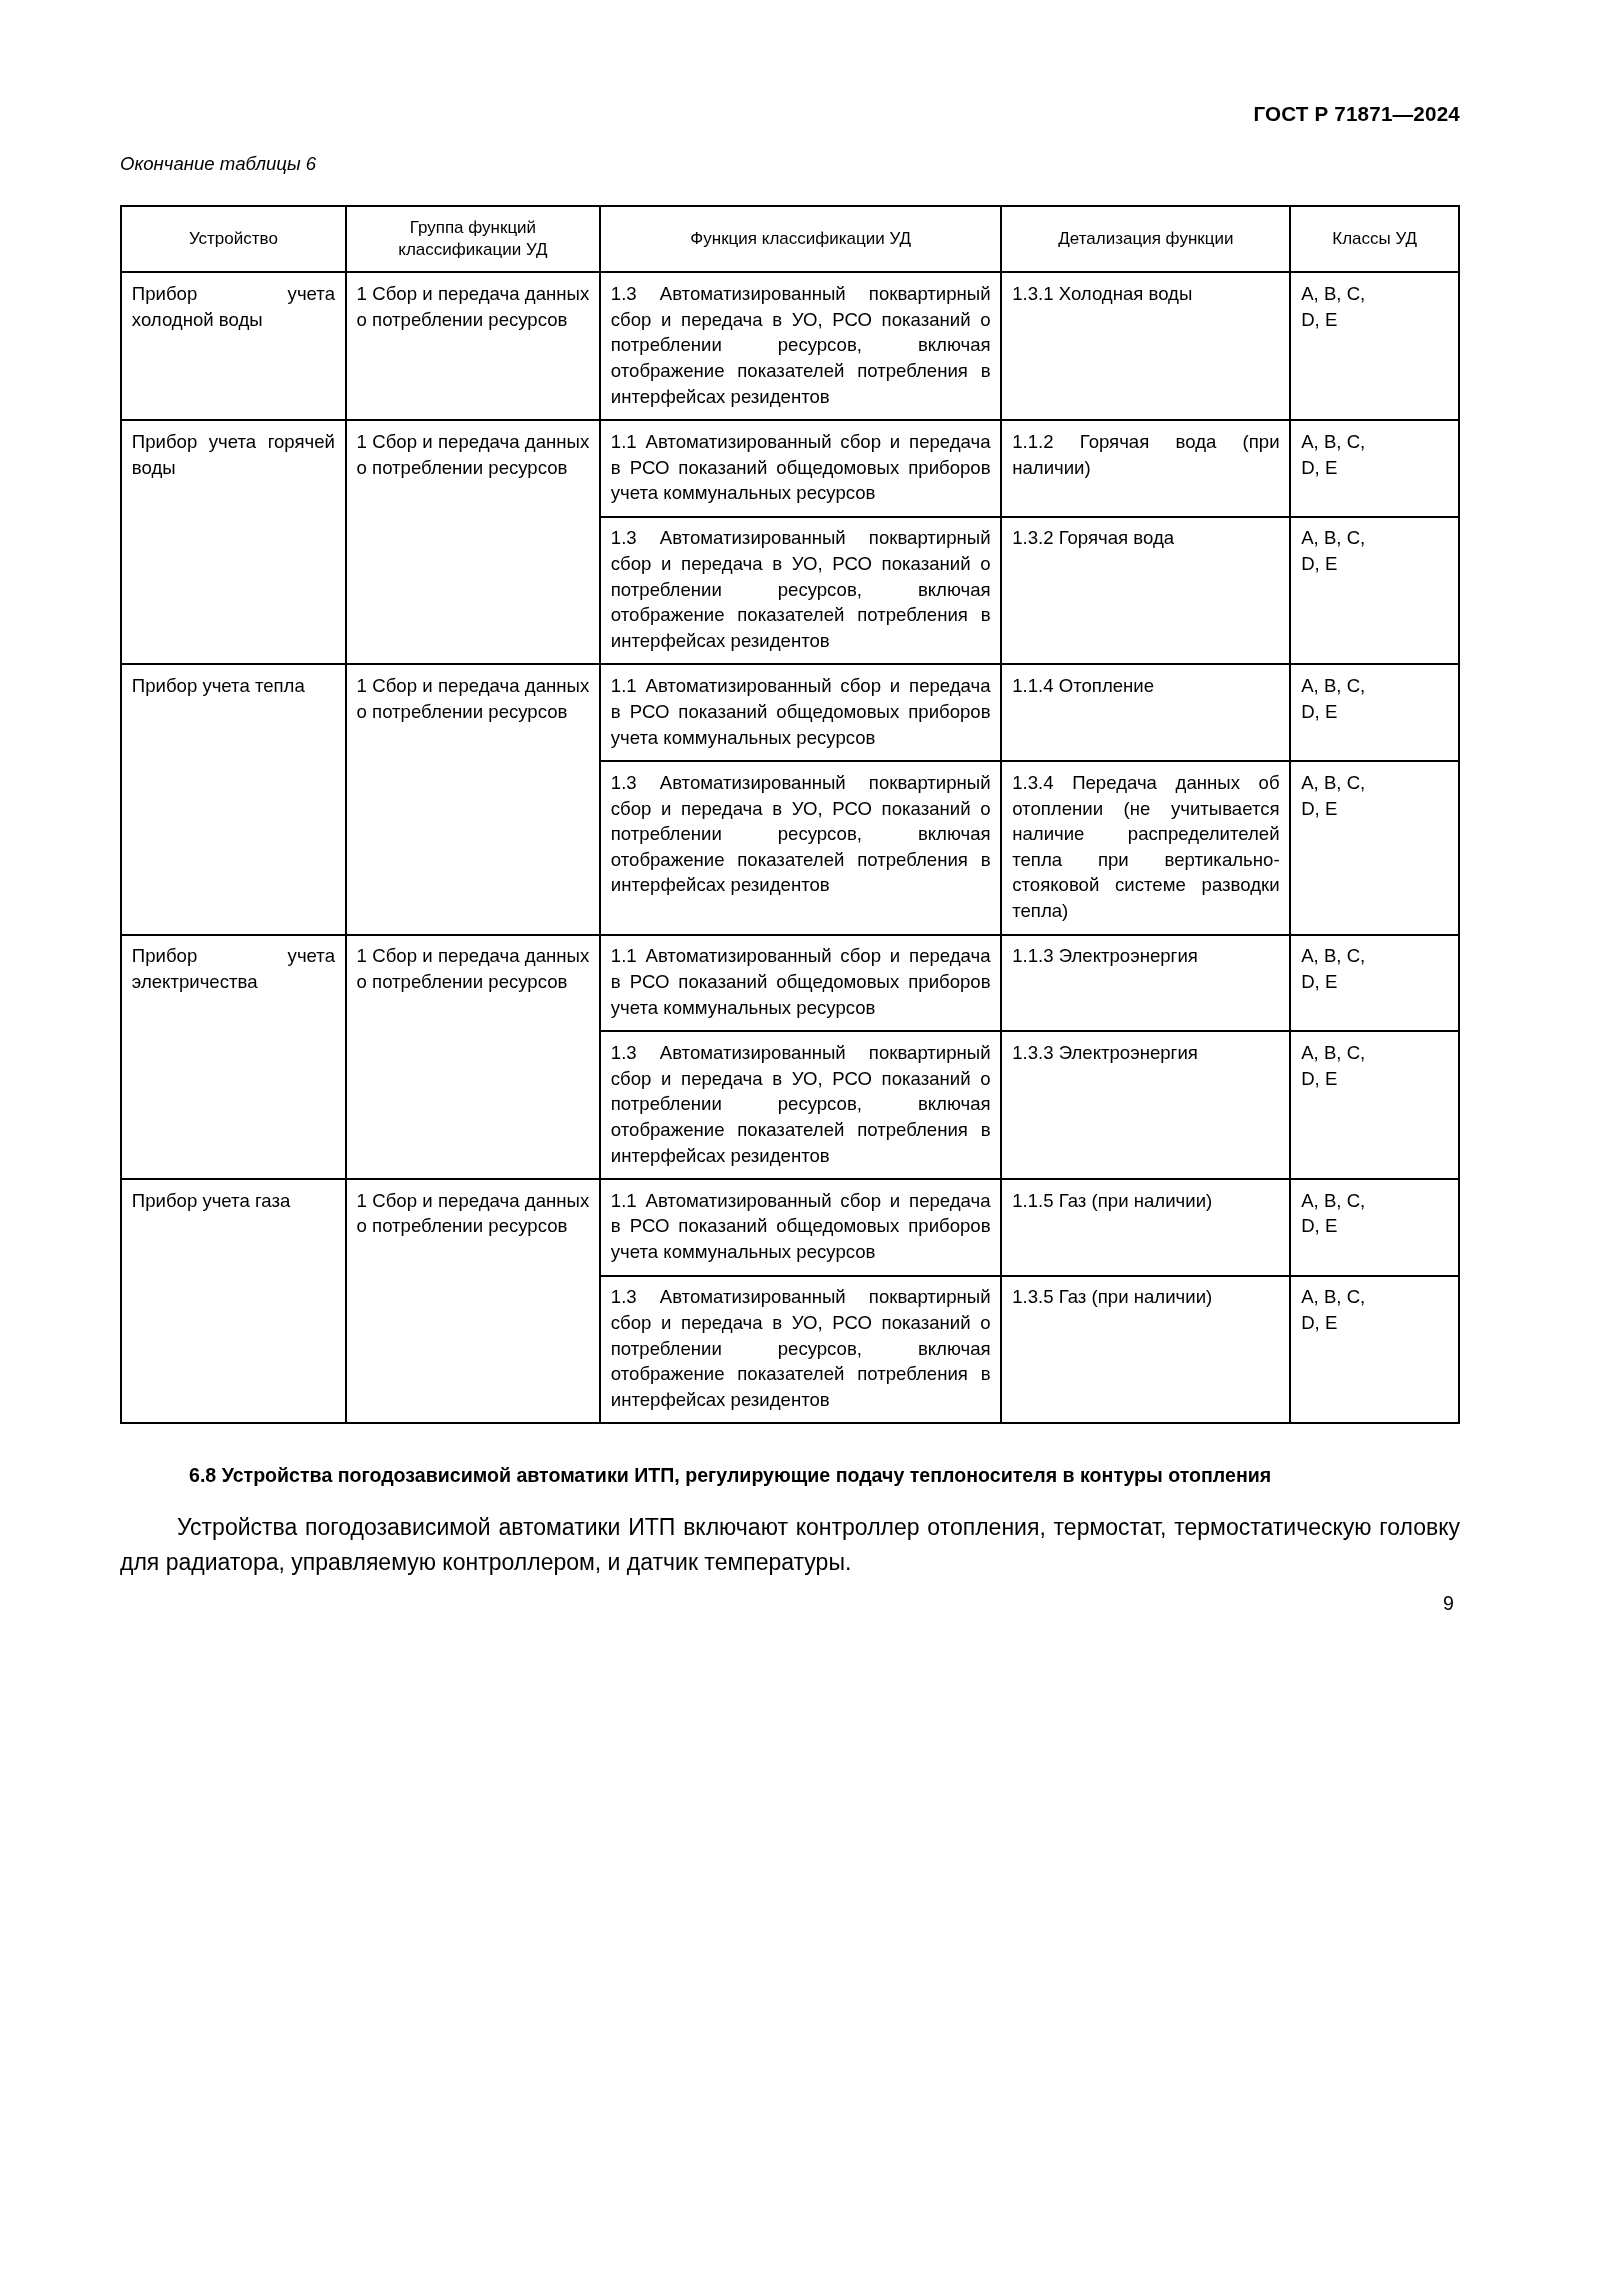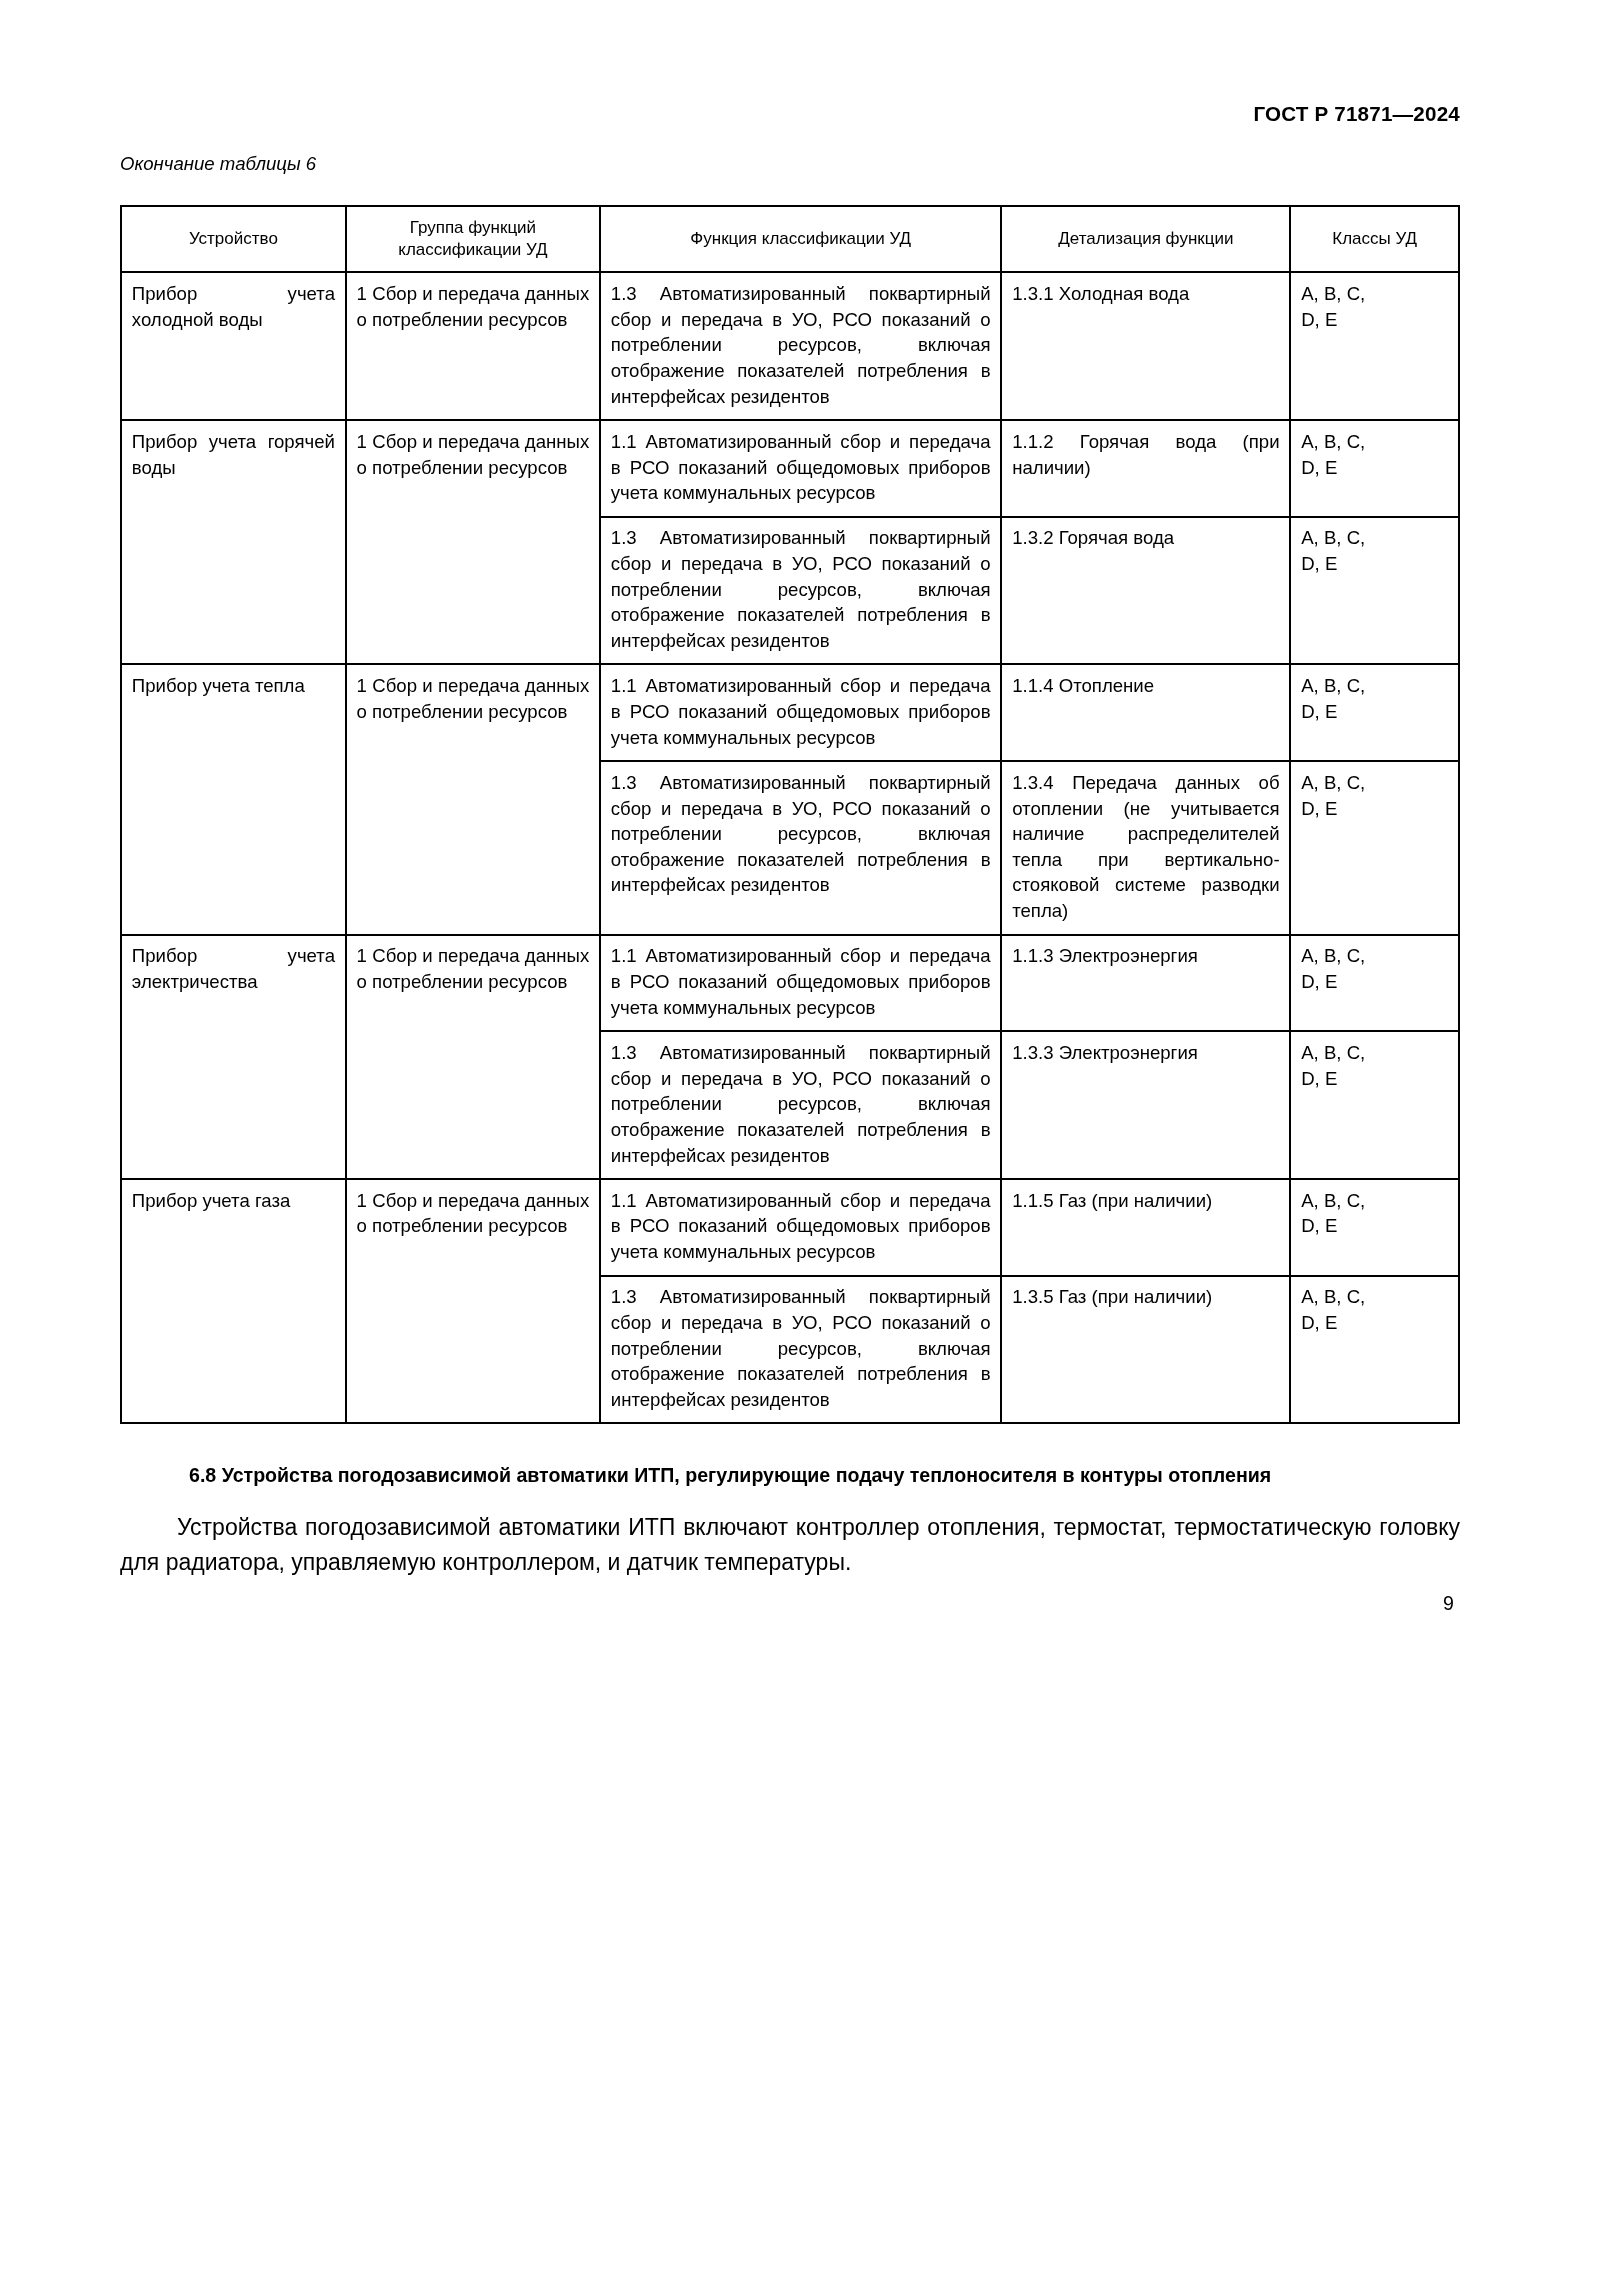--- a/index.html
+++ b/index.html
@@ -111,21 +111,21 @@
           <th>Функция классификации УД</th>
           <th>Детализация функции</th>
           <th>Классы УД</th>
         </tr>
       </thead>
       <tbody>
         <tr>
           <td class="cell-device">Прибор учета холодной воды</td>
           <td class="cell-group">1 Сбор и передача данных о потреблении ресурсов</td>
           <td class="cell-function">1.3 Автоматизированный поквартирный сбор и передача в УО, РСО показаний о потреблении ресурсов, включая отображение показателей потребления в интерфейсах резидентов</td>
-          <td class="cell-detail">1.3.1 Холодная вода</td>
+          <td class="cell-detail">1.3.1 Холодная воды</td>
           <td class="cell-classes">A, B, C,
 D, E</td>
         </tr>
         <tr>
           <td class="cell-device" rowspan="2">Прибор учета горячей воды</td>
           <td class="cell-group" rowspan="2">1 Сбор и передача данных о потреблении ресурсов</td>
           <td class="cell-function">1.1 Автоматизированный сбор и передача в РСО показаний общедомовых приборов учета коммунальных ресурсов</td>
           <td class="cell-detail">1.1.2 Горячая вода (при наличии)</td>
           <td class="cell-classes">A, B, C,
 D, E</td>

